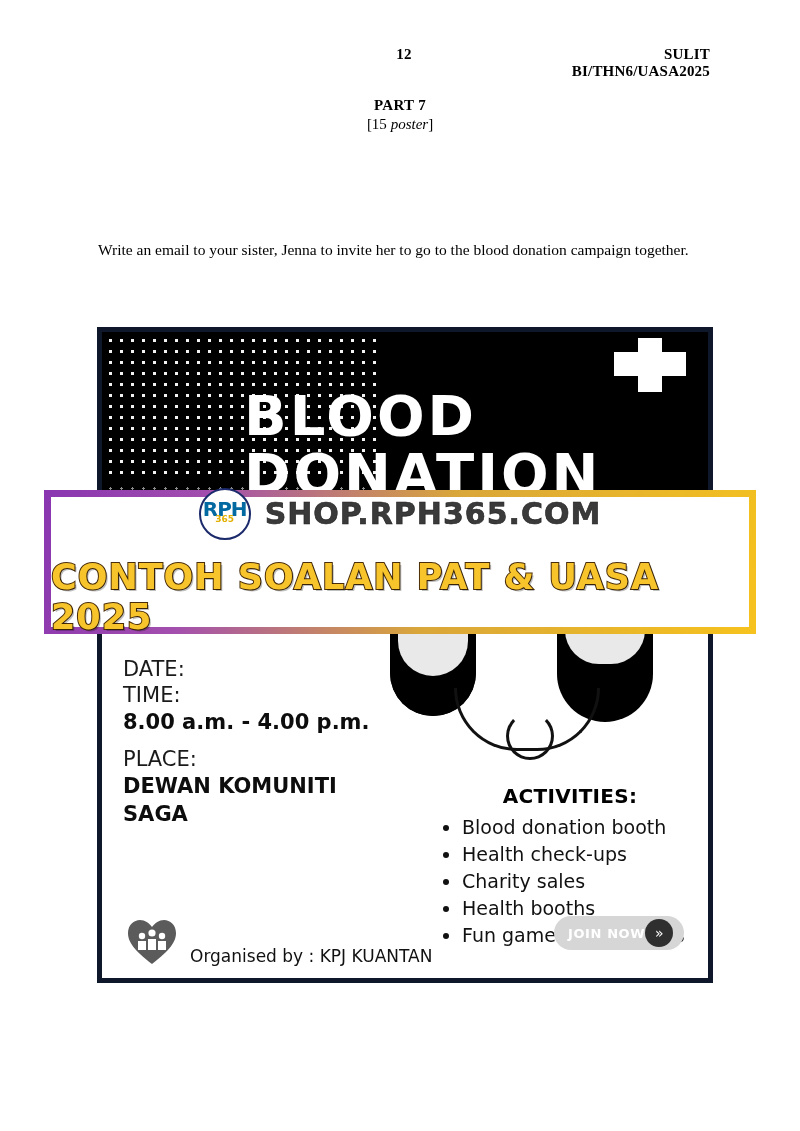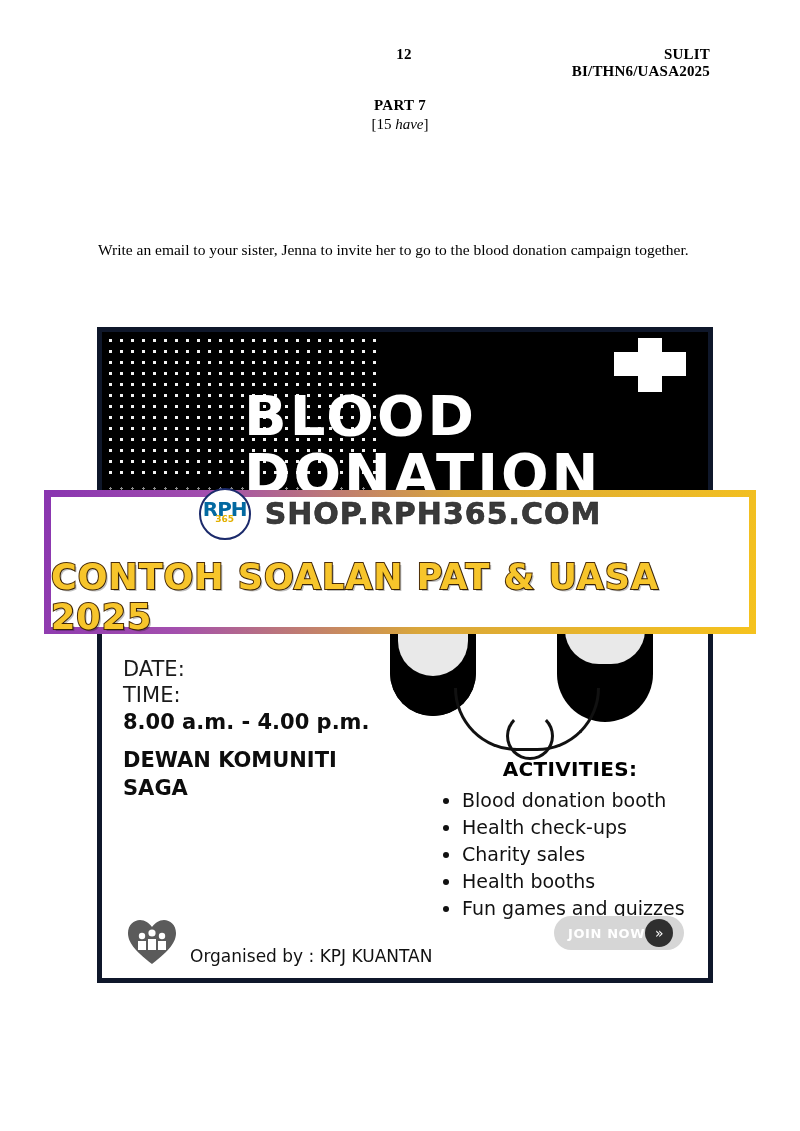--- a/index.html
+++ b/index.html
@@ -163,21 +163,21 @@
     font-size: 21px;
     font-weight: 700;
     color: #0d0d0d;
     line-height: 28px;
     margin-bottom: 10px;
   }
 
   .activities {
     position: absolute;
     left: 338px;
-    top: 129px;
+    top: 156px;
     width: 260px;
     font-family: "DejaVu Sans", sans-serif;
   }
   .activities h3 {
     margin: 0 0 6px 0;
     font-size: 20px;
     font-weight: 700;
     text-align: center;
     letter-spacing: 0.3px;
   }
@@ -362,21 +362,21 @@
 <div class="page">
 
   <div class="doc-header">
     <span>SULIT</span>
     <span class="center">12</span>
     <span>BI/THN6/UASA2025</span>
   </div>
 
   <div class="part-title">PART 7</div>
   <div class="marks">
-    <span>[15 </span><i>have</i><span>]</span>
+    <span>[15 </span><i>poster</i><span>]</span>
   </div>
 
   <div class="para p2">Write an email to your sister, Jenna to invite her to go to the blood donation campaign together.</div>
 
   <div class="poster">
 
     <div class="poster-top">
       <div class="halftone"></div>
       <div class="halftone fade"></div>
       <div class="cross-v" style="left:536px; top:6px; width:24px; height:54px;"></div>
@@ -387,20 +387,21 @@
       </div>
       <div class="poster-sub">CAMPAIGN</div>
     </div>
 
     <div class="poster-body">
 
       <div class="info-block">
         <div class="info-label">DATE:</div>
         <div class="info-label">TIME:</div>
         <div class="info-value">8.00 a.m. - 4.00 p.m.</div>
+        <div class="info-label">PLACE:</div>
         <div class="info-value">DEWAN KOMUNITI SAGA</div>
       </div>
 
       <div class="bag bag-left"></div>
       <div class="bag-left-inner"></div>
       <div class="bag bag-right"></div>
       <div class="bag-right-inner"></div>
       <div class="tube"></div>
       <div class="tube2"></div>
 

